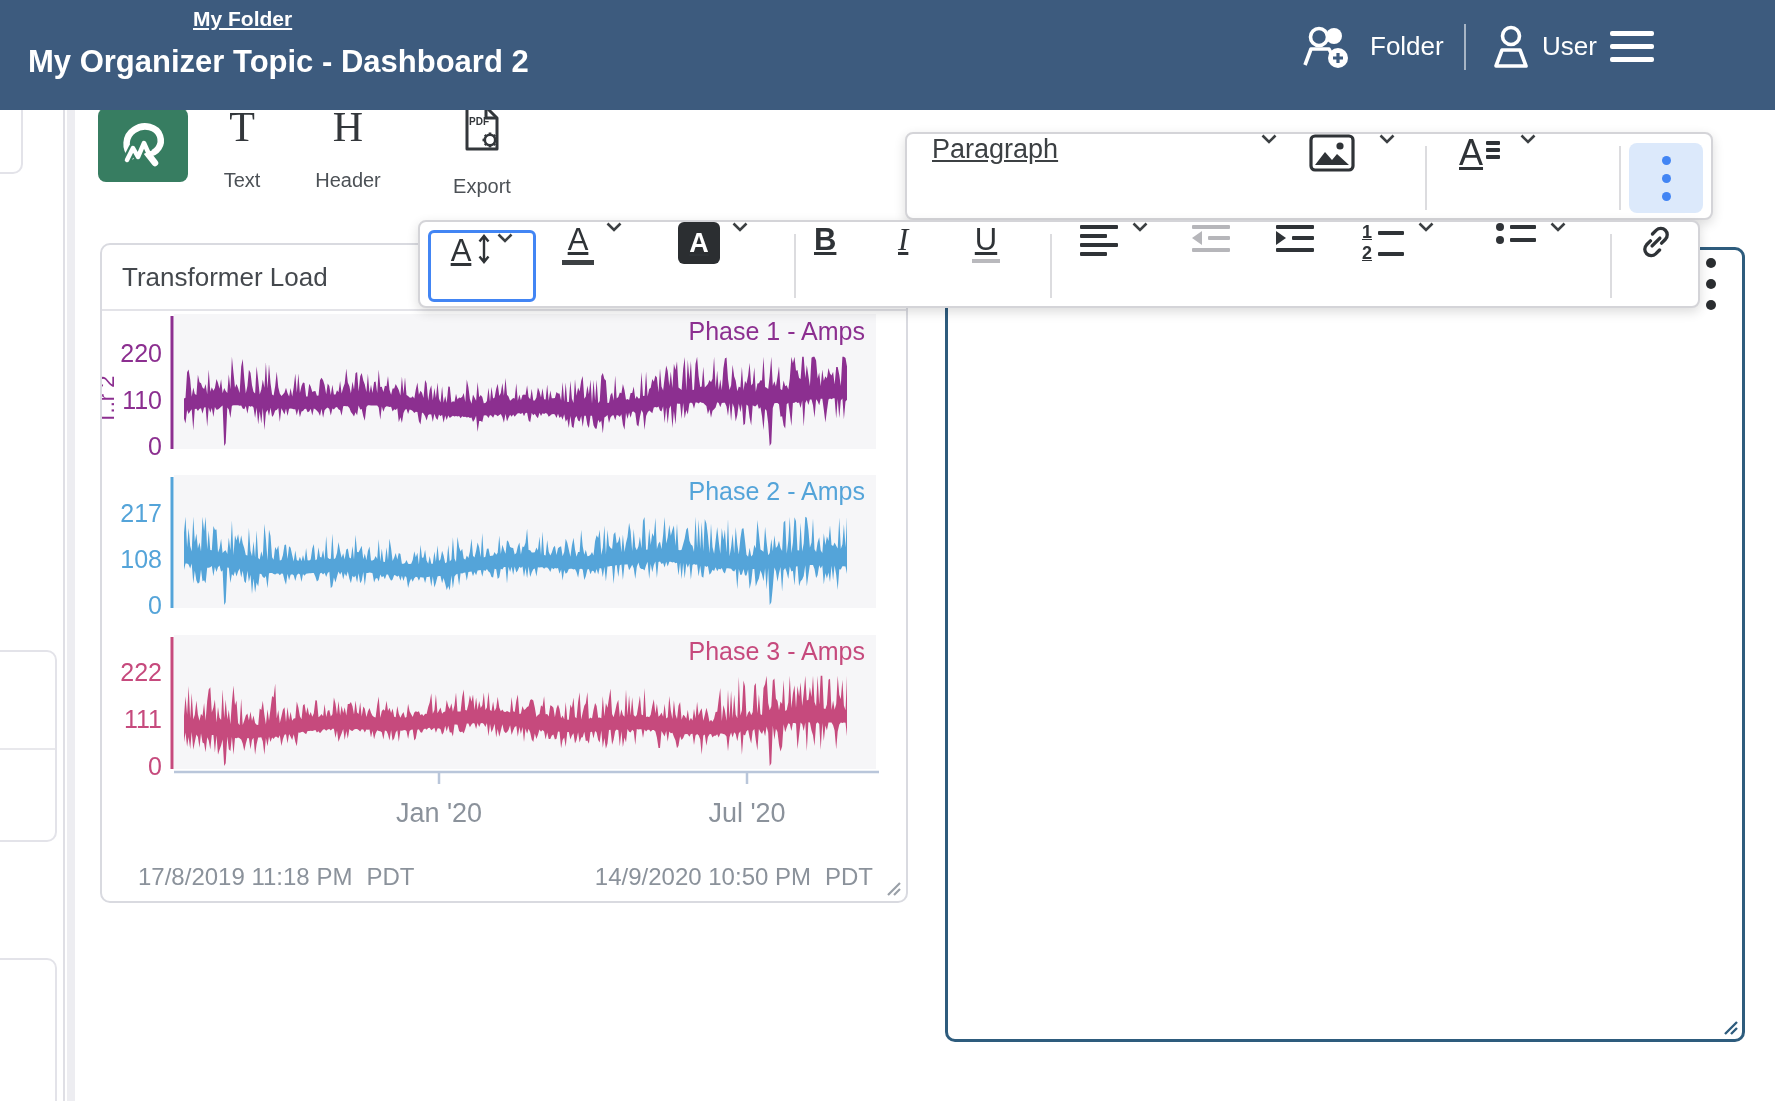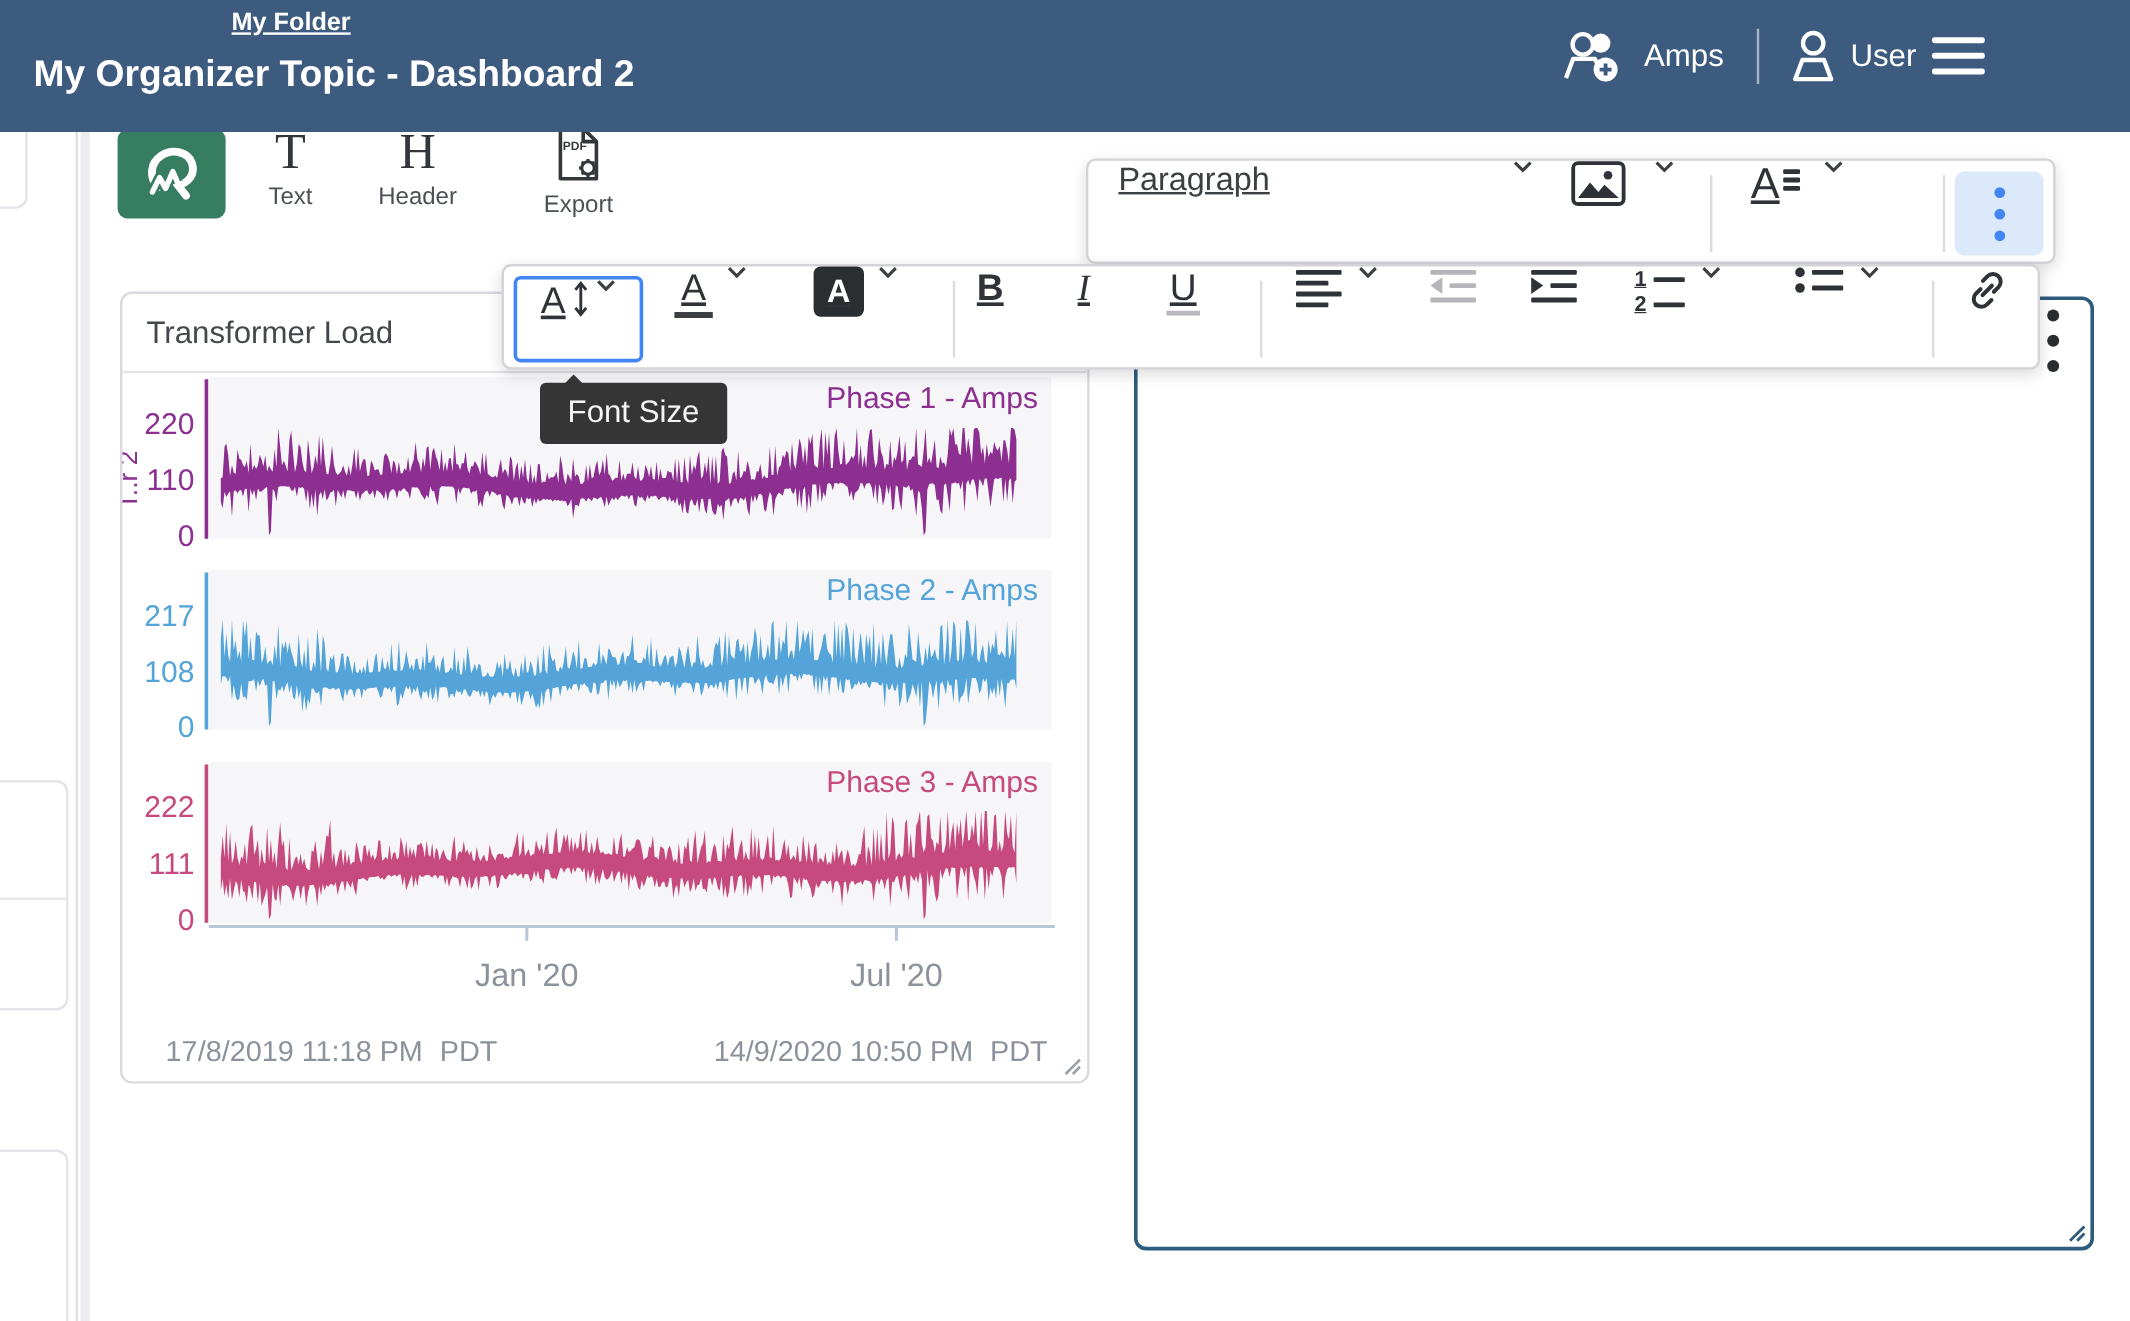--- a/index.html
+++ b/index.html
@@ -23,21 +23,21 @@
   .rail-line2 { position:absolute; left:67px; top:93px; width:8px; height:1008px; background:#ededf1; }
   .pcard { position:absolute; left:-30px; background:#fff; border:2px solid #e3e3e9;
            border-radius:0 10px 10px 0; cursor:pointer; }
   .pcard .split { position:absolute; left:0; right:0; height:2px; background:#e8e8ec; }
 
   
   .logo-btn { position:absolute; left:98px; top:108px; width:90px; height:74px; background:#377d61;
               border-radius:8px; display:flex; align-items:center; justify-content:center; cursor:pointer; }
   .tool-btn { position:absolute; top:104px; text-align:center; cursor:pointer; color:#33373b; }
   .tool-btn .glyph { font-family:"Liberation Serif","DejaVu Serif",serif; font-size:42px; line-height:46px; }
-  .tool-btn .lbl { font-size:20px; color:#4c5156; margin-top:3px; }
+  .tool-btn .lbl { font-size:20px; color:#4c5156; margin-top:19px; }
 
   
   .popup { position:absolute; background:#fff; border:2px solid #d4d4d8; border-radius:8px;
            box-shadow:0 4px 12px rgba(0,0,0,.14); z-index:5; }
   .popup1 { left:905px; top:132px; width:808px; height:88px; }
   .popup2 { left:418px; top:220px; width:1282px; height:88px; }
   .p1item,.p2item { position:absolute; top:0; height:100%; display:flex; align-items:flex-start; cursor:pointer;text-decoration:underline; }
   .vdiv { position:absolute; top:12px; width:2px; height:64px; background:#dcdcdf; }
   .chev { width:16px; height:10px; }
   .para-dd { left:25px; width:345px; justify-content:space-between; font-size:27px; color:#3c4043; }
@@ -97,21 +97,21 @@
     <div class="topbar-title">My Organizer Topic - Dashboard 2</div>
 
     <div class="tb-btn" style="left:1300px;">
       <svg width="58" height="46" viewBox="0 0 58 46">
         <circle cx="34" cy="12" r="8" fill="#fff"></circle>
         <circle cx="19" cy="13" r="8.5" fill="none" stroke="#fff" stroke-width="3.6"></circle>
         <path d="M5 41 L11 25 H29 L33 33" fill="none" stroke="#fff" stroke-width="3.6" stroke-linejoin="round"></path>
         <circle cx="38" cy="34" r="10" fill="#fff"></circle>
         <path d="M38 29 v10 M33 34 h10" stroke="#3d5b7e" stroke-width="3.2"></path>
       </svg>
-      <span>Amps</span>
+      <span>Folder</span>
     </div>
 
     <div class="tb-divider"></div>
 
     <div class="tb-btn" style="left:1492px;">
       <svg width="38" height="44" viewBox="0 0 38 44">
         <circle cx="19" cy="11" r="8.5" fill="none" stroke="#fff" stroke-width="3.6"></circle>
         <path d="M4 41 L10 25 H28 L34 41 Z" fill="none" stroke="#fff" stroke-width="3.6" stroke-linejoin="round"></path>
       </svg>
       <span>User</span>
@@ -371,15 +371,14 @@
       <svg width="40" height="40" viewBox="0 0 36 36">
         <g stroke="#2f3337" stroke-width="3" fill="none" stroke-linecap="round">
           <path d="M14.5 21.5 L21.5 14.5"></path>
           <path d="M13 17 L9.5 20.5 a5.8 5.8 0 0 0 8.2 8.2 L21.2 25.2"></path>
           <path d="M23 19 L26.5 15.5 a5.8 5.8 0 0 0 -8.2 -8.2 L14.8 10.8"></path>
         </g>
       </svg>
     </div>
   </div>
 
-  <div class="tooltip">Font Size</div>
 
 </div>
 
 </body></html>

